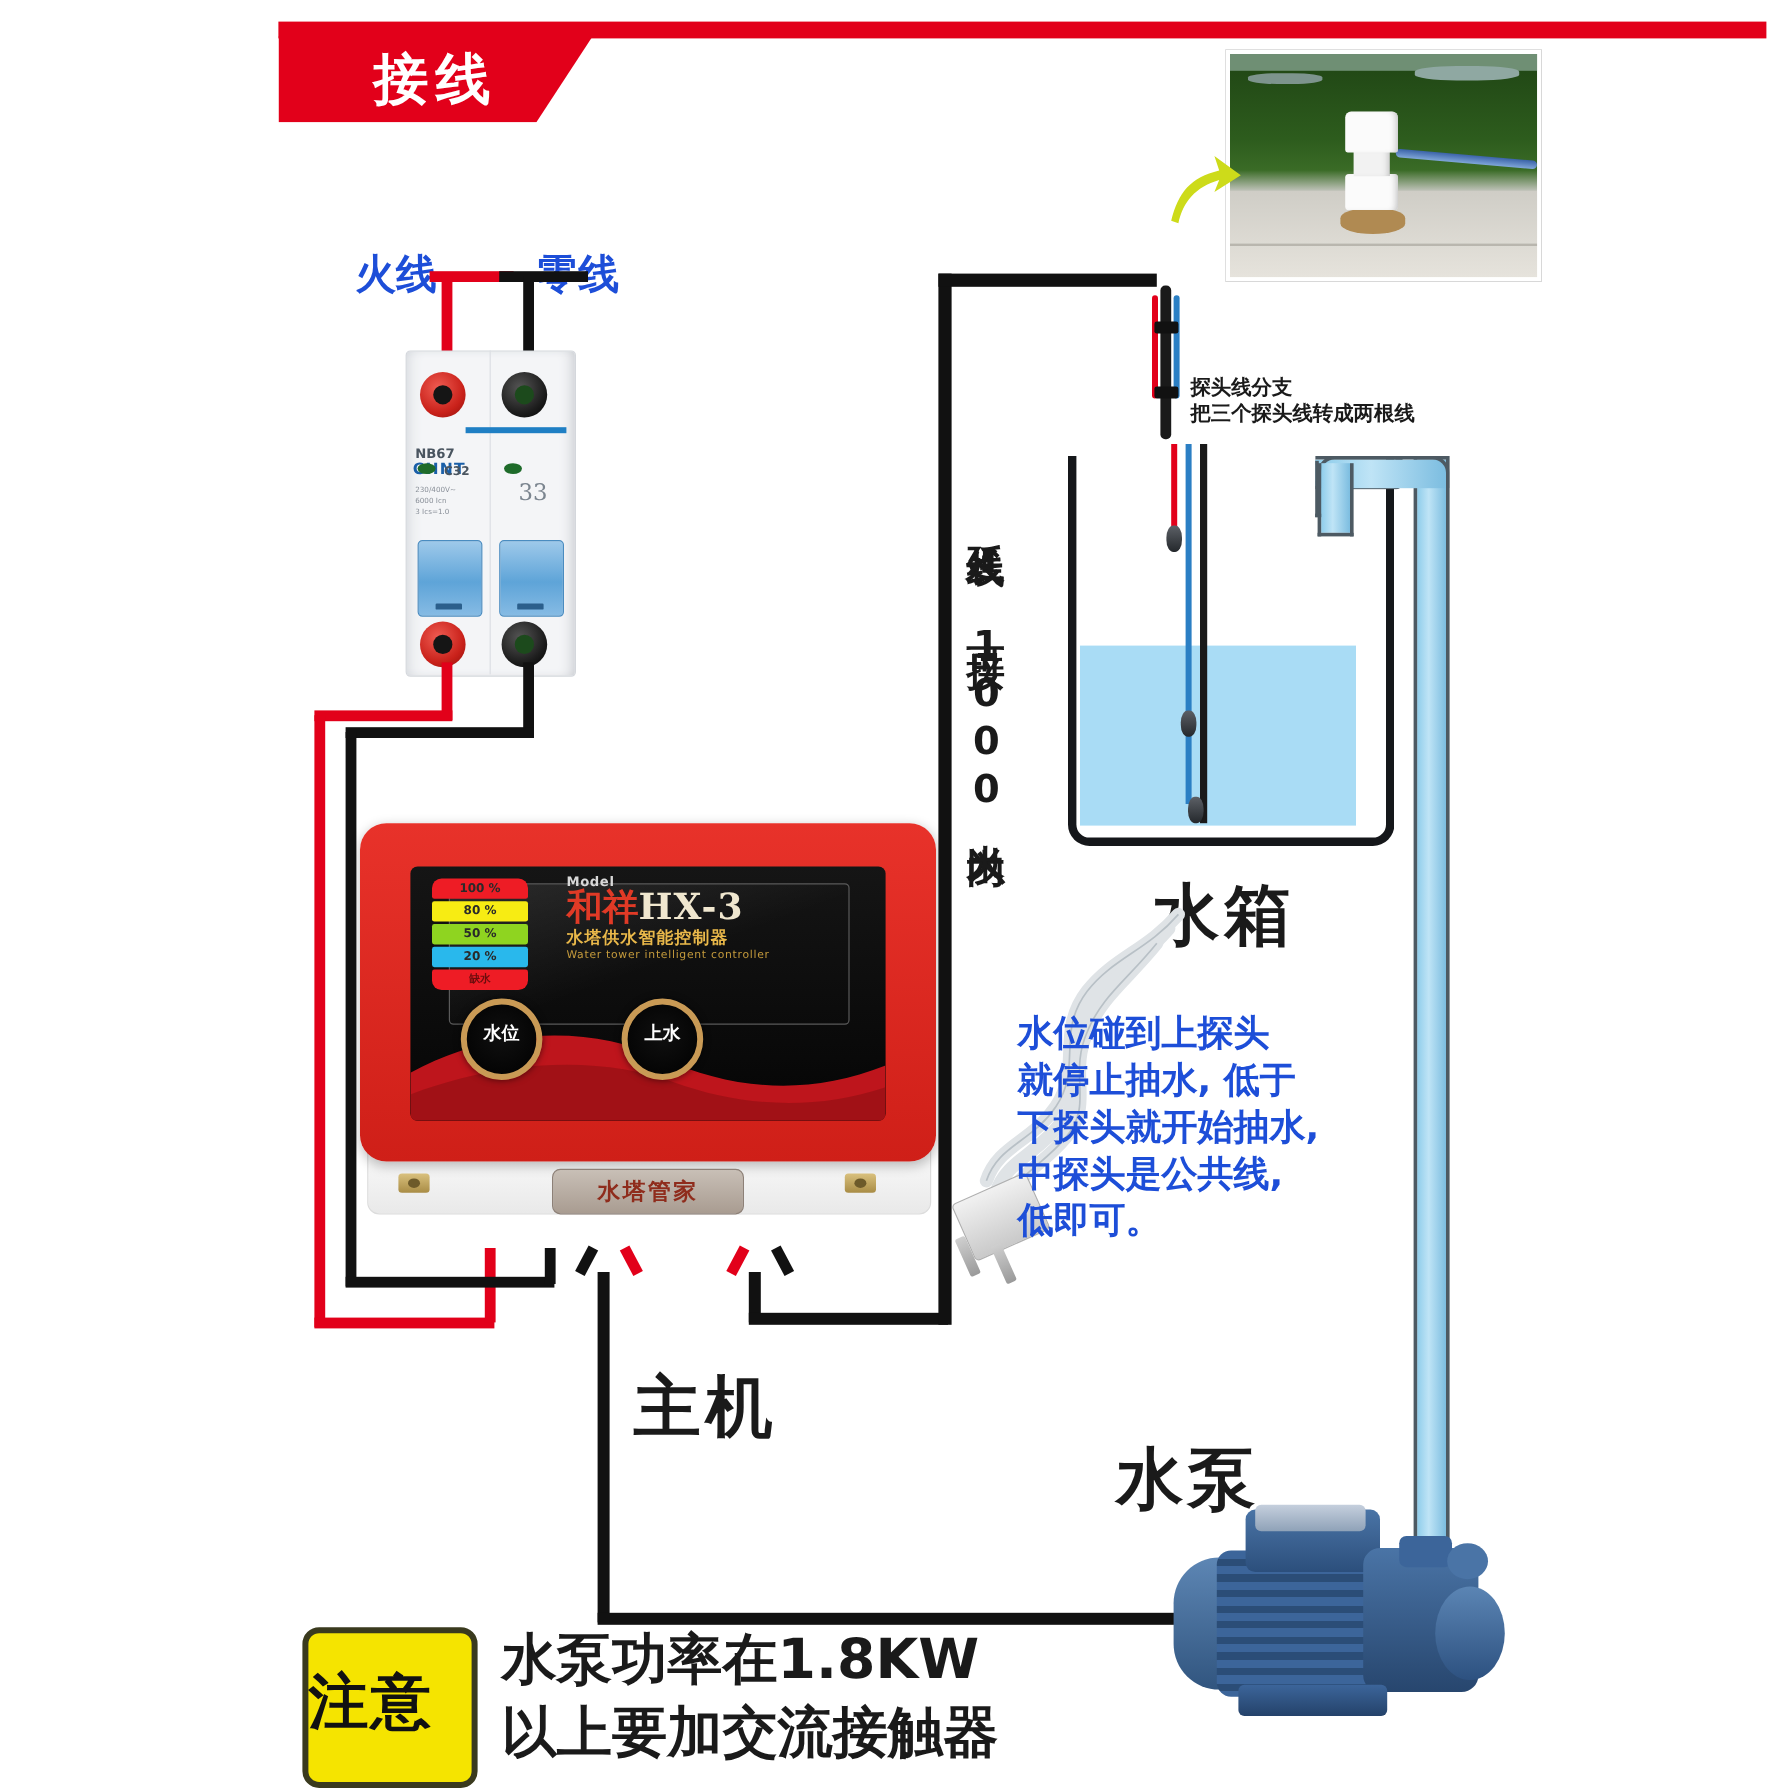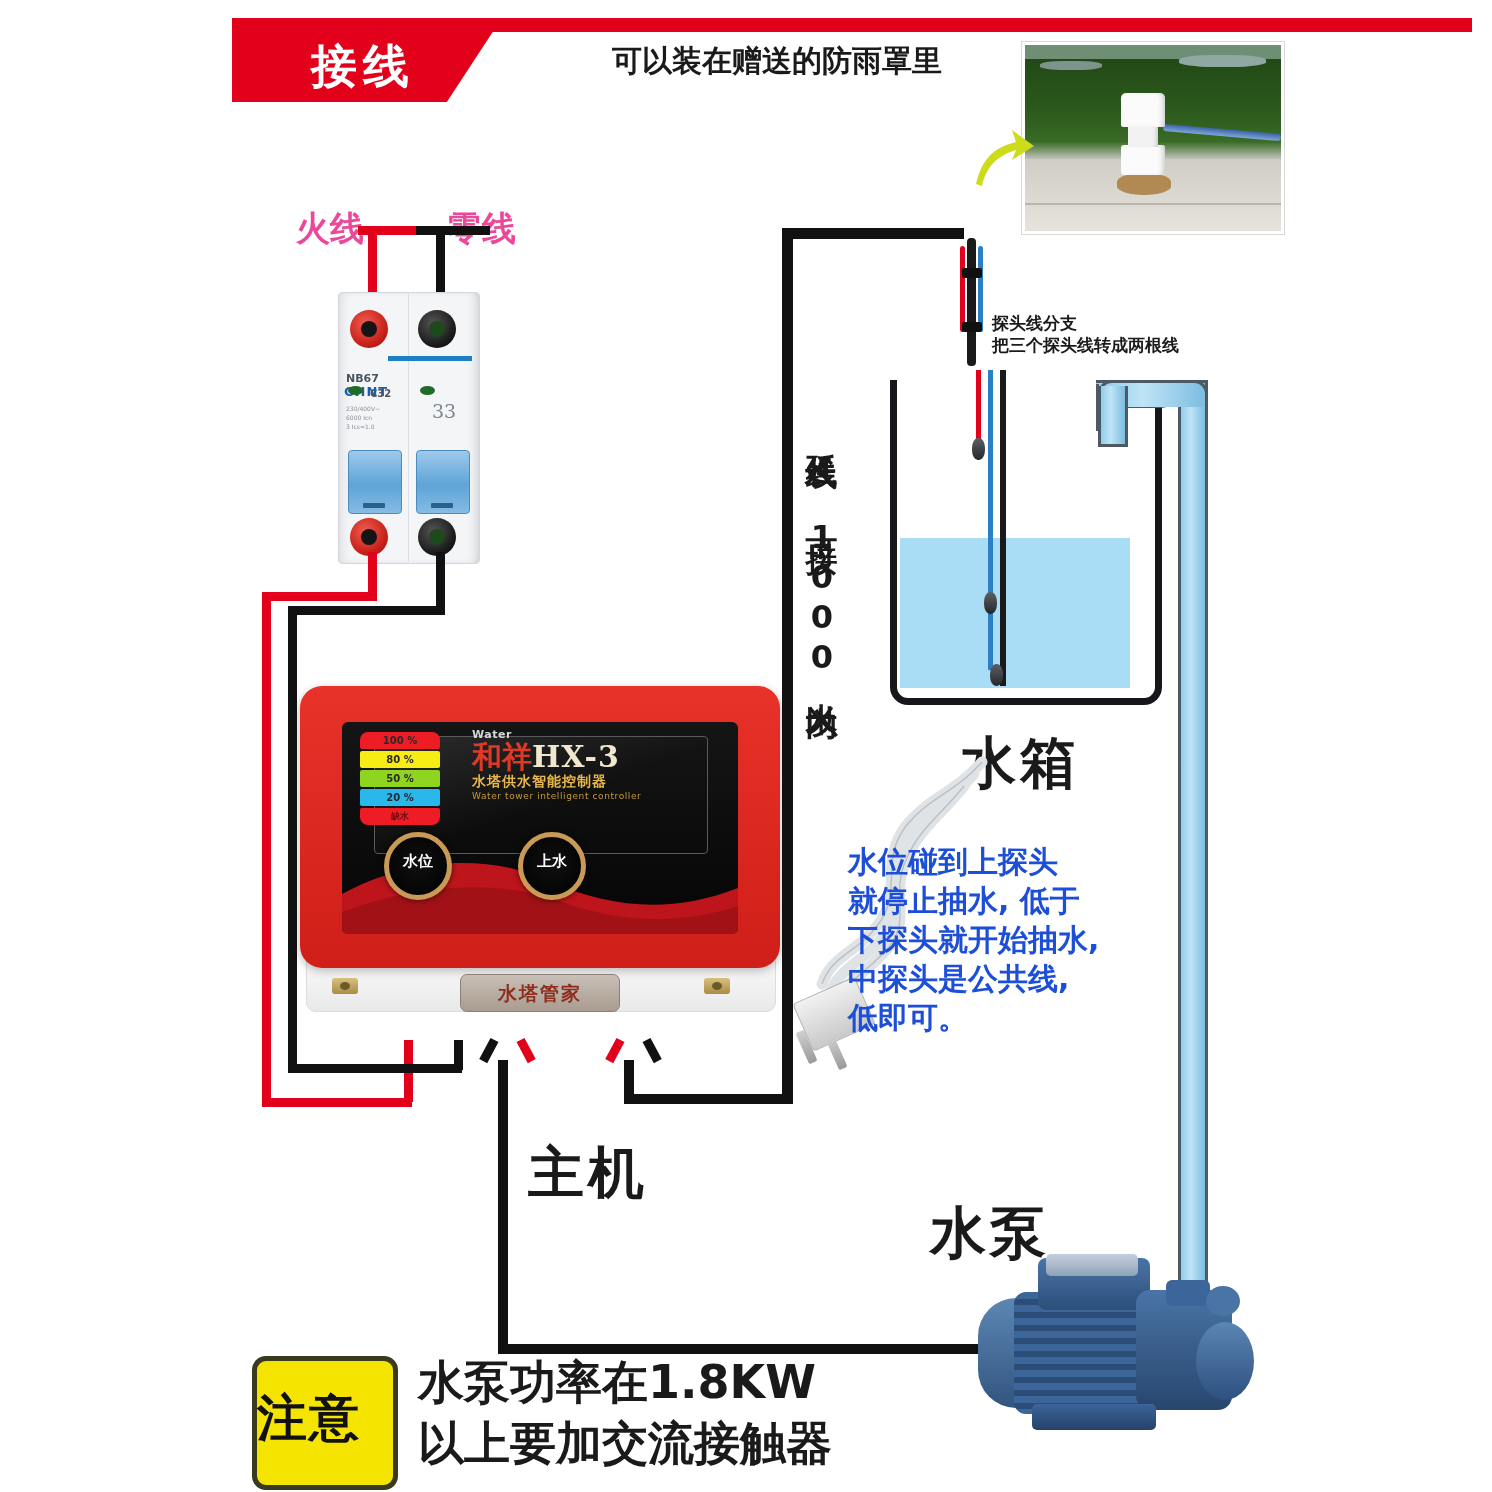--- a/index.html
+++ b/index.html
@@ -1,20 +1,20 @@
 <!DOCTYPE html>
 <html><head>
 <meta charset="utf-8">
 <title>接线图</title>
 <style>
   html,body{margin:0;padding:0;background:#fff;}
   body{font-family:"DejaVu Sans","Liberation Sans",sans-serif;}
   #stage{position:relative;width:1492px;height:1492px;background:#fff;overflow:hidden;}
   .abs{position:absolute;}
-  .cn{font-family:"DejaVu Sans","Liberation Sans",sans-serif;font-weight:700;color:#ec4899;}
+  .cn{font-family:"DejaVu Sans","Liberation Sans",sans-serif;font-weight:700;color:#1d4ed8;}
 
   
   .banner-bar{left:232px;top:18px;width:1240px;height:14px;background:#e2001a;}
   .banner-tag{left:232px;top:30px;width:262px;height:72px;background:#e2001a;
     clip-path:polygon(0 0,100% 0,82% 100%,0 100%);}
   .banner-tag span{display:block;text-align:center;line-height:72px;color:#fff;
     font-size:46px;font-weight:700;letter-spacing:6px;}
 
   
   .hdr-note{left:612px;top:42px;width:420px;font-size:30px;line-height:1.28;color:#1a1a1a;font-weight:700;}
@@ -139,21 +139,20 @@
 <body>
 
 <div id="stage">
 
   <div class="abs banner-bar"></div>
   <div class="abs banner-tag">
     <span>接线</span>
   </div>
 
   <div class="abs hdr-note cn">
-    <div>可以装在赠送的防雨罩里</div>
   </div>
 
   <div class="abs photo">
     <div class="ph-sky"></div>
     <div class="ph-lake"></div>
     <div class="ph-lake2"></div>
     <div class="ph-roof"></div>
     <div class="ph-roofline"></div>
     <div class="ph-wire"></div>
     <div class="ph-base"></div>
@@ -239,21 +238,21 @@
           </div>
           <div class="bar" style="background:#29b8ec;">
             <span>20 %</span>
           </div>
           <div class="bar rl" style="background:#ee1c25;padding-left:15px;">
             <span style="color:#6a0d0d;font-size:9px;">缺水</span>
           </div>
         </div>
 
         <div class="mdl">
-          <div class="mdl-model">Water</div>
+          <div class="mdl-model">Model</div>
           <div class="mdl-brand">
             <span>和祥</span><b>HX-3</b>
           </div>
           <div class="mdl-cn">水塔供水智能控制器</div>
           <div class="mdl-en">Water tower intelligent controller</div>
         </div>
 
         <svg class="wave" viewBox="0 0 396 86" preserveAspectRatio="none">
           <path d="M0 46 C70 8 150 6 210 34 C268 60 330 66 396 40 L396 86 L0 86 Z" fill="#c8161d" opacity=".95"></path>
           <path d="M0 64 C80 34 160 32 220 54 C276 74 336 78 396 58 L396 86 L0 86 Z" fill="#8d0f12" opacity=".6"></path>

